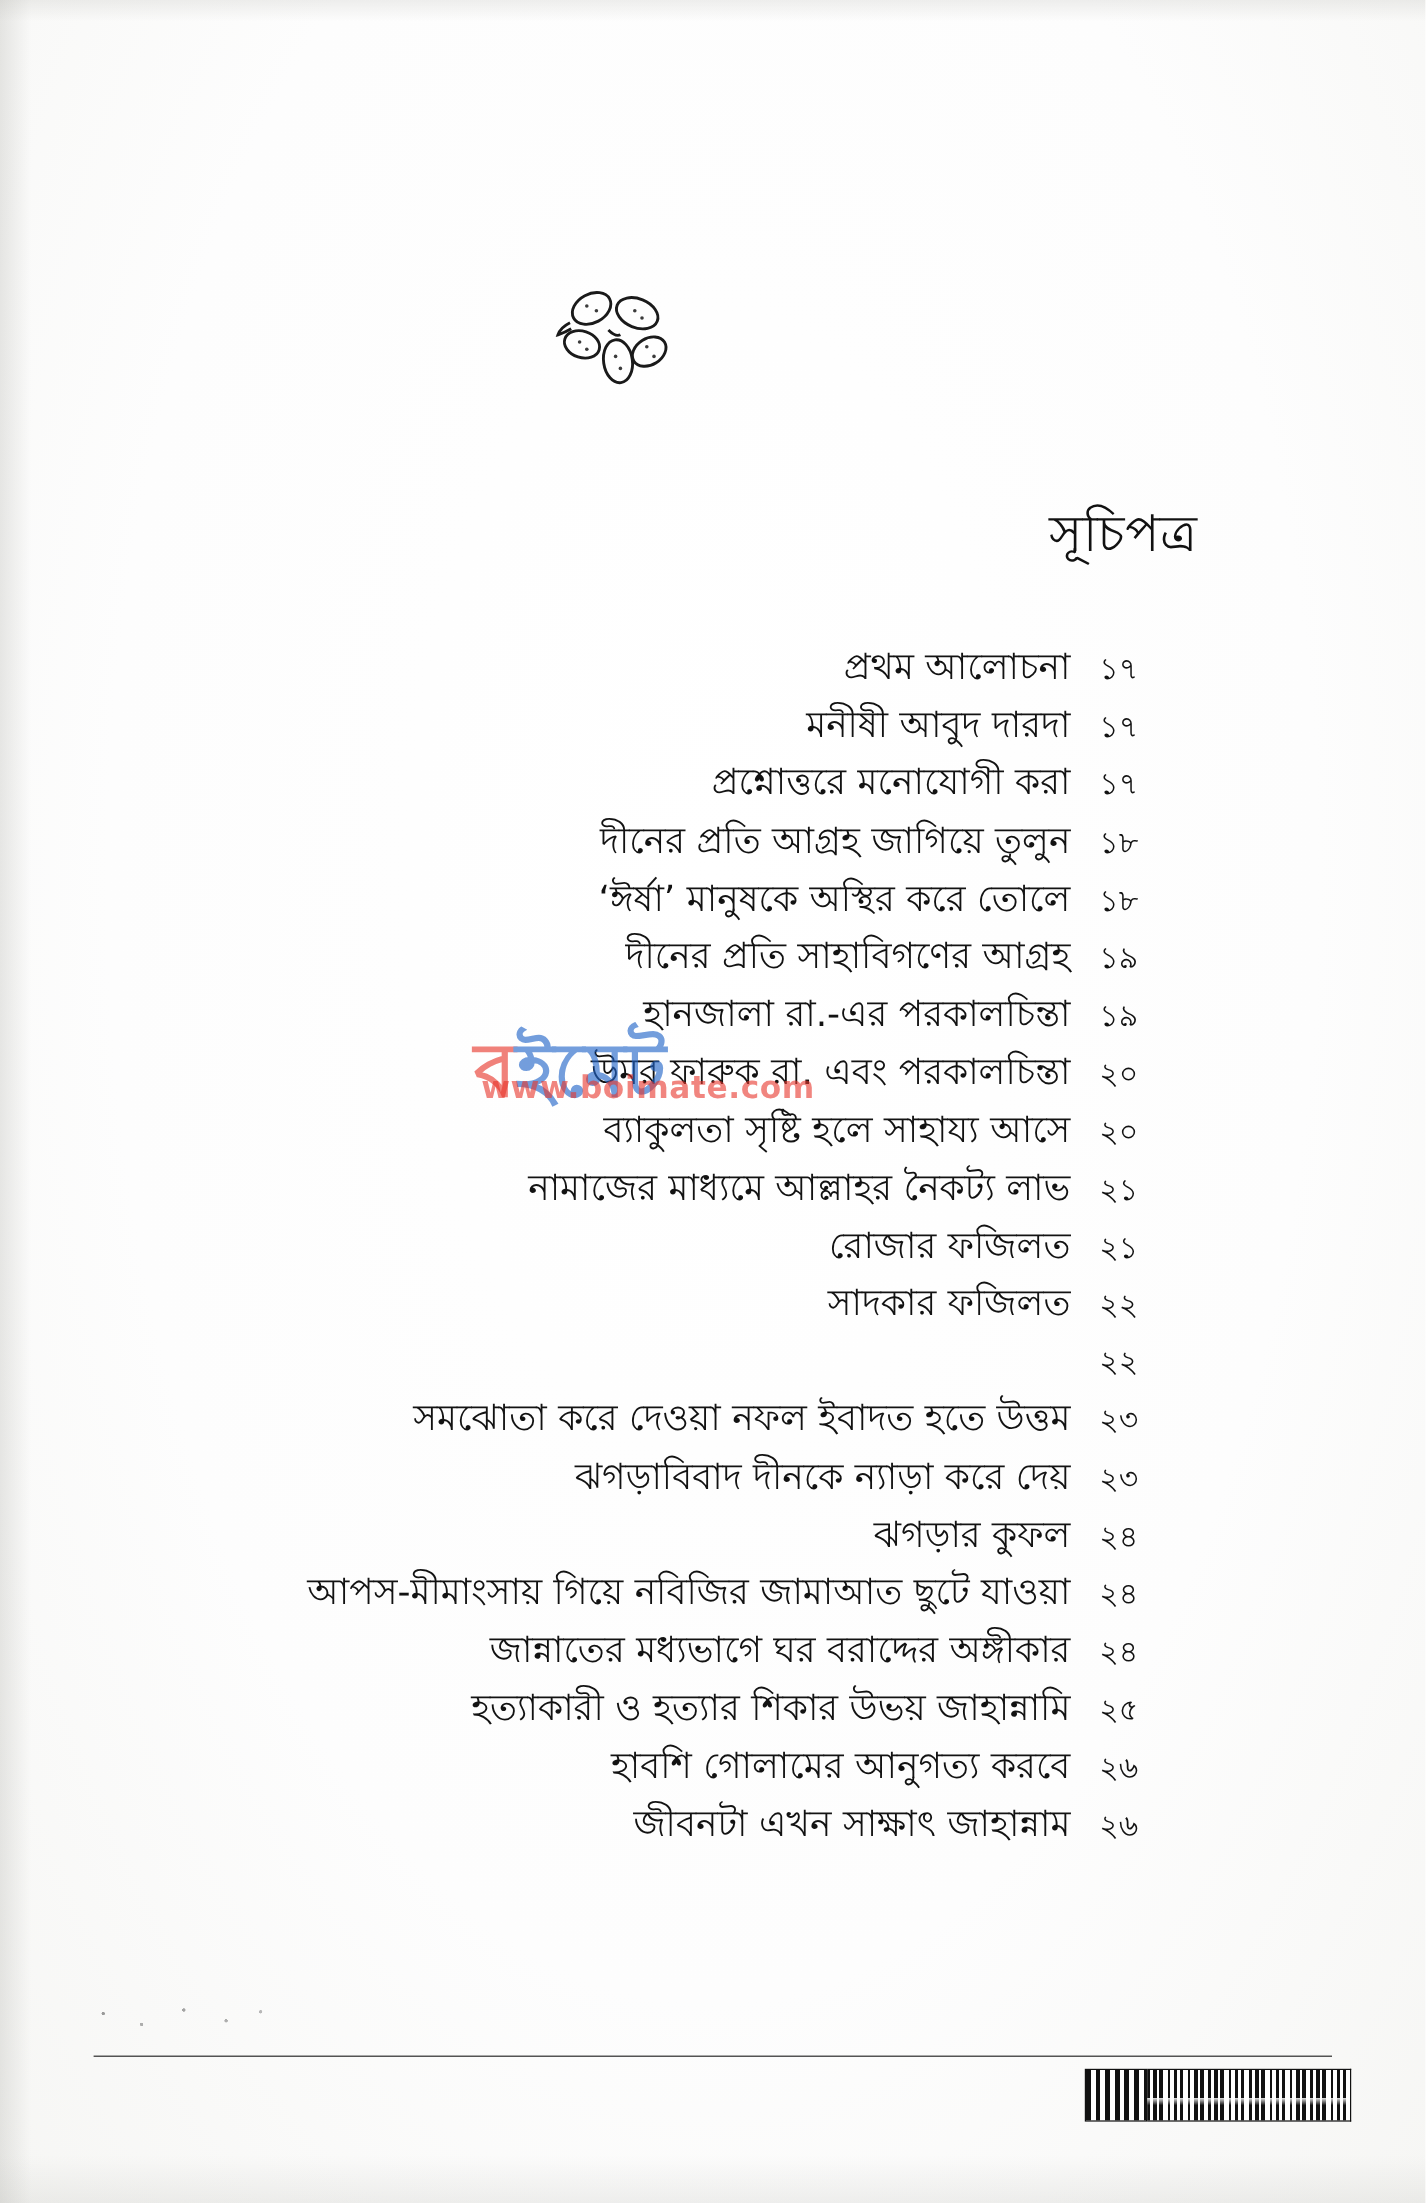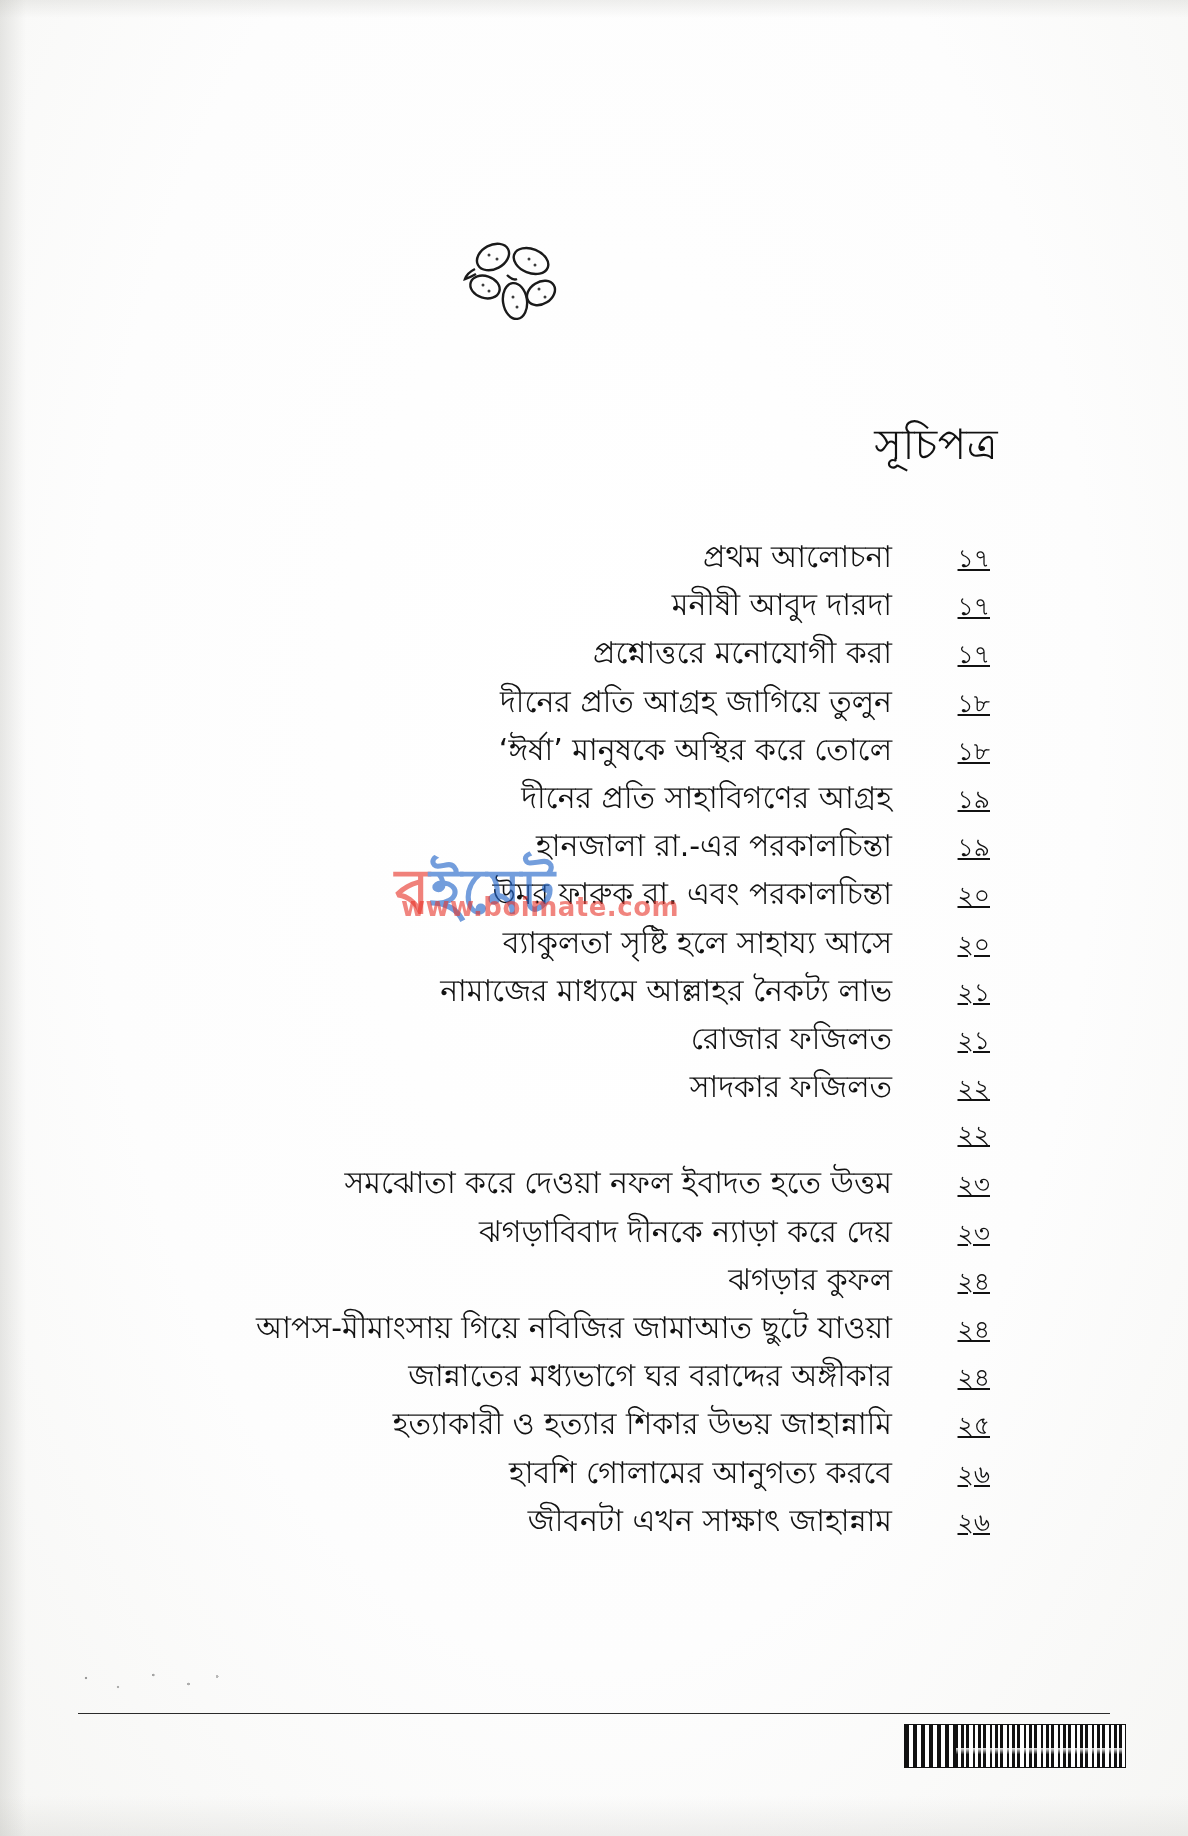--- a/index.html
+++ b/index.html
@@ -85,24 +85,22 @@
     line-height: 34px;
     color: #121212;
     white-space: nowrap;
     text-align: right;
   }
   .toc-page {
     font-size: 25px;
     line-height: 34px;
     color: #121212;
     width: 74px;
-    text-align: right;
     flex: 0 0 74px;
     margin-left: 24px;
-    text-decoration: underline;
   }
 
   
   .watermark {
     position: absolute;
     left: 395px;
     top: 830px;
     width: 360px;
     height: 110px;
     pointer-events: none;

